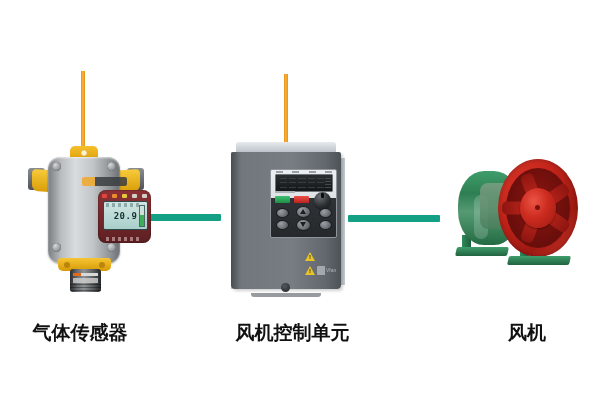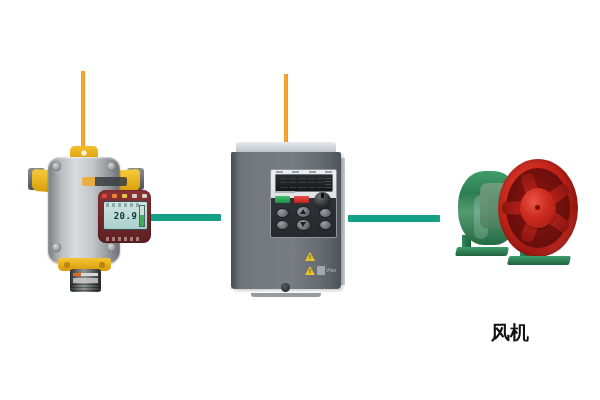--- a/index.html
+++ b/index.html
@@ -59,21 +59,21 @@
     top: 320px;
     font-family: "Liberation Sans", "DejaVu Sans", sans-serif;
     font-size: 19px;
     font-weight: 700;
     color: #111111;
     white-space: nowrap;
     text-align: center;
   }
   .caption.c1 { left: 0;   width: 160px; }
   .caption.c2 { left: 205px; width: 175px; }
-  .caption.c3 { left: 450px; width: 120px; }
+  .caption.c3 { left: 467px; width: 120px; }
 
   
   .sensor { position: absolute; left: 28px; top: 146px; width: 116px; height: 146px; }
 
   .sensor .hanger {
     position: absolute; left: 42px; top: 0; width: 28px; height: 13px;
     background: linear-gradient(to bottom, #f5bf2b, #e0a310);
     border-radius: 5px 5px 2px 2px;
   }
   .sensor .hanger::after {
@@ -504,15 +504,17 @@
         <div class="blade b4"></div>
         <div class="blade b5"></div>
         <div class="hub"></div>
       </div>
     </div>
 
     <div class="foot f1"></div>
     <div class="foot f2"></div>
   </div>
 
+  <div class="caption c1">气体传感器</div>
+  <div class="caption c2">风机控制单元</div>
   <div class="caption c3">风机</div>
 
 </div>
 
 </body></html>

